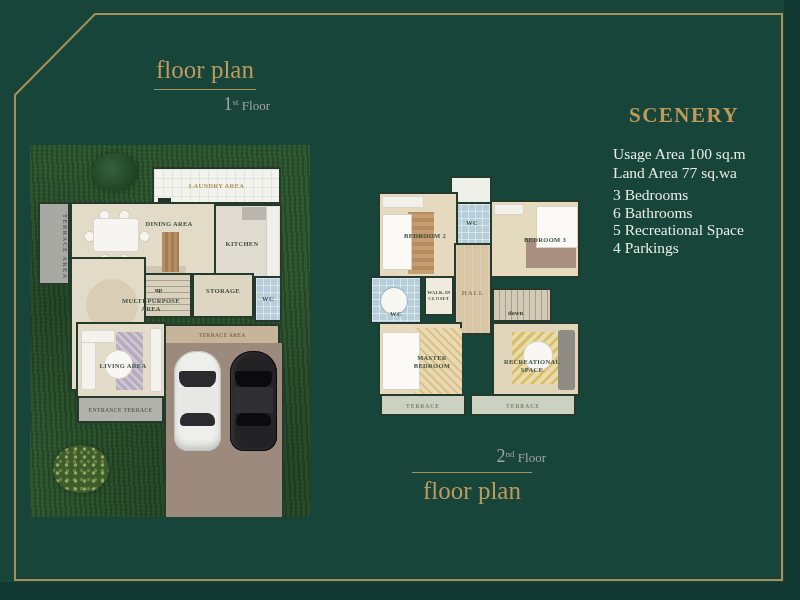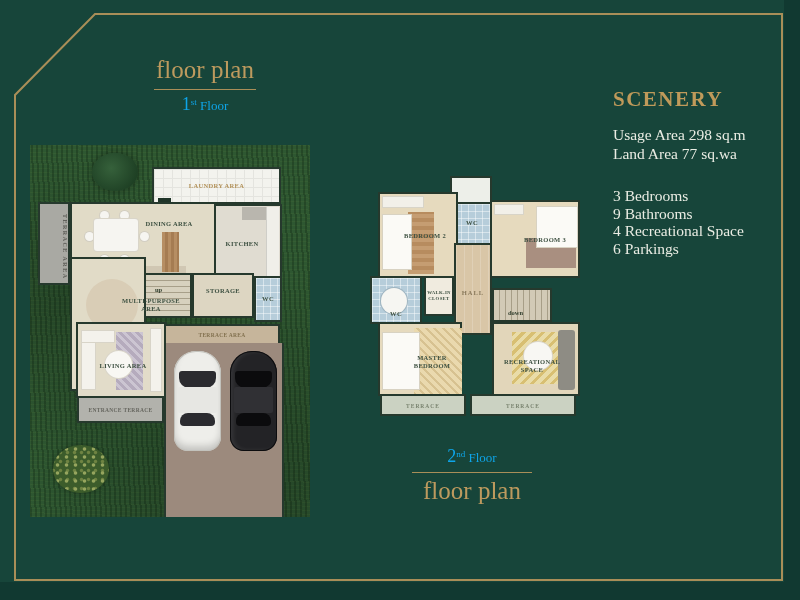--- a/index.html
+++ b/index.html
@@ -6,30 +6,30 @@
   .canvas{position:relative;width:800px;height:600px;background:#17453a;overflow:hidden;
           font-family:"Liberation Serif","DejaVu Serif",serif;}
   .frame-svg{position:absolute;left:0;top:0;}
   .edge-right{position:absolute;left:784px;top:0;width:16px;height:600px;background:#113931;}
   .edge-bottom{position:absolute;left:0;top:582px;width:800px;height:18px;background:#113931;}
 
   
   .fp-head{position:absolute;text-align:center;}
   .gold-title{color:#bd9a5e;font-size:25px;line-height:1.1;}
   .gold-rule{border:0;border-top:1px solid #a98e58;margin:5px 14px 4px;}
-  .floor-line{color:#0ea5e9;font-size:13px;}
+  .floor-line{color:#a3a3a3;font-size:13px;text-align:right;}
   .floor-line .num{font-size:18px;}
   .floor-line sup{font-size:9px;}
 
   
   .info{position:absolute;left:613px;top:87px;width:175px;color:#e9ece3;}
-  .info h1{margin:0;font-size:21px;letter-spacing:1.5px;color:#c09a5a;font-weight:bold;}
+  .info h1{margin:16px;font-size:21px;letter-spacing:1.5px;color:#c09a5a;font-weight:bold;}
   .info .area-line{font-size:15.5px;line-height:19px;}
   .info .area-group{margin-top:13px;}
-  .info .feat-group{margin-top:24px;}
+  .info .feat-group{margin-top:4px;}
   .info .feat{font-size:15.5px;line-height:17.5px;}
 
   .disclaimer{position:absolute;left:36px;top:560px;width:720px;font-size:8.5px;color:#c6d2c6;
               font-family:"DejaVu Sans",sans-serif;letter-spacing:.2px;}
 
   
   .plan1{position:absolute;left:30px;top:145px;width:280px;height:372px;}
   .plan2{position:absolute;left:370px;top:176px;width:232px;height:252px;}
   .room{position:absolute;box-sizing:border-box;border:2px solid #26392d;}
   .lbl{position:absolute;font-weight:bold;font-size:6.5px;line-height:1.3;color:#3e5142;
@@ -314,25 +314,25 @@
 
   <div class="fp-head" style="left:398px;top:446px;width:148px;">
     <div class="floor-line"><span class="num">2</span><sup>nd</sup>&nbsp;<span>Floor</span></div>
     <hr class="gold-rule">
     <div class="gold-title">floor plan</div>
   </div>
 
   <div class="info">
     <h1>SCENERY</h1>
     <div class="area-group">
-      <div class="area-line">Usage Area 298 sq.m</div>
+      <div class="area-line">Usage Area 100 sq.m</div>
       <div class="area-line">Land Area 77 sq.wa</div>
     </div>
     <div class="feat-group">
       <div class="feat">3 Bedrooms</div>
-      <div class="feat">9 Bathrooms</div>
-      <div class="feat">4 Recreational Space</div>
-      <div class="feat">6 Parkings</div>
+      <div class="feat">6 Bathrooms</div>
+      <div class="feat">5 Recreational Space</div>
+      <div class="feat">4 Parkings</div>
     </div>
   </div>
 
 
 </div>
 
 </body></html>

